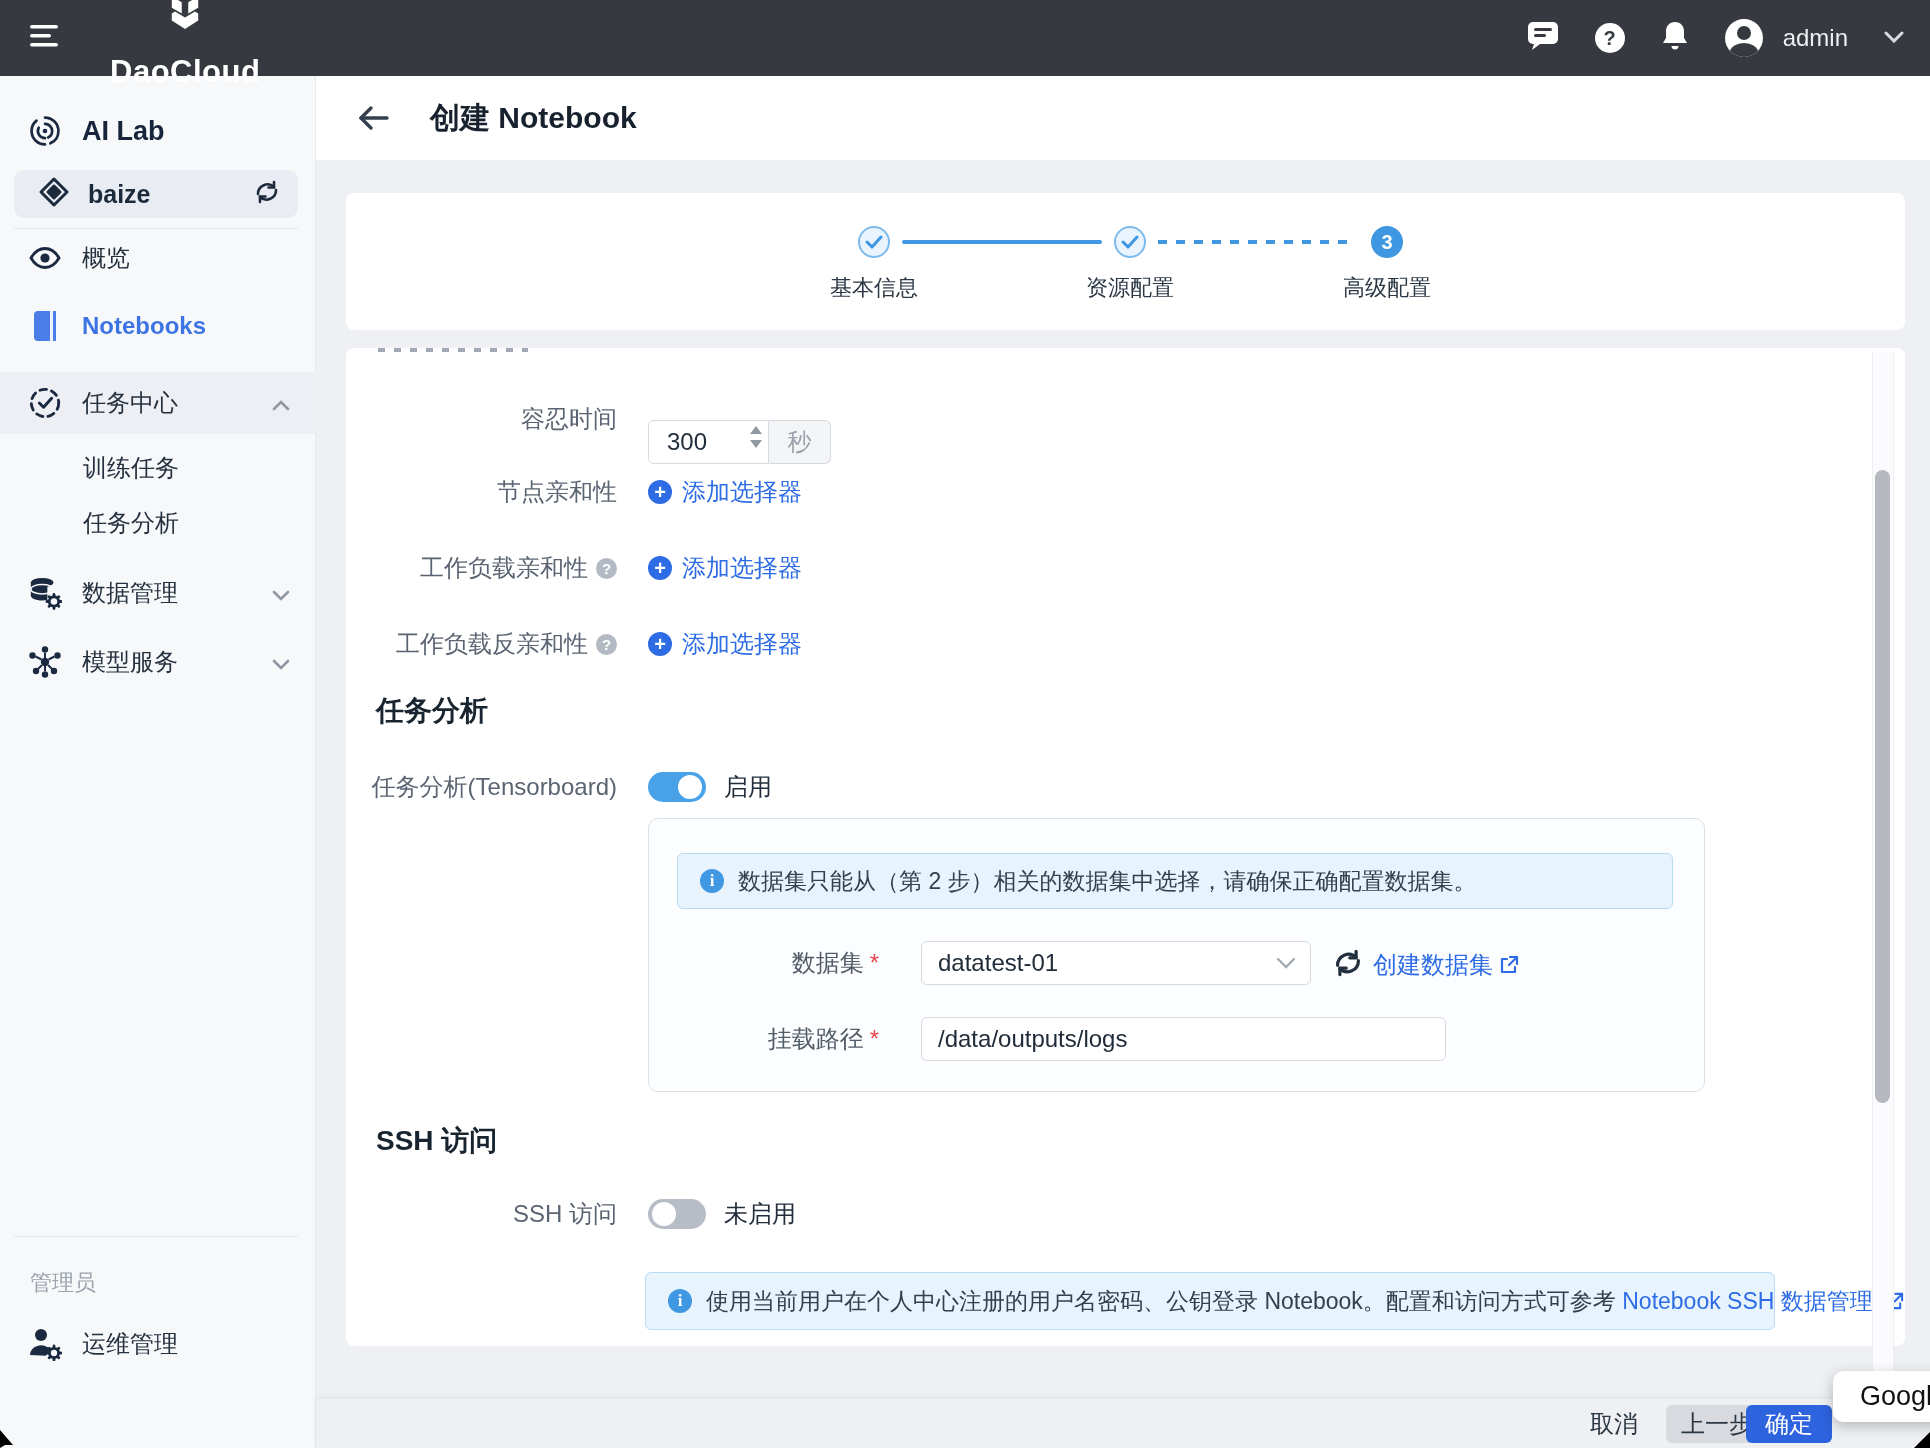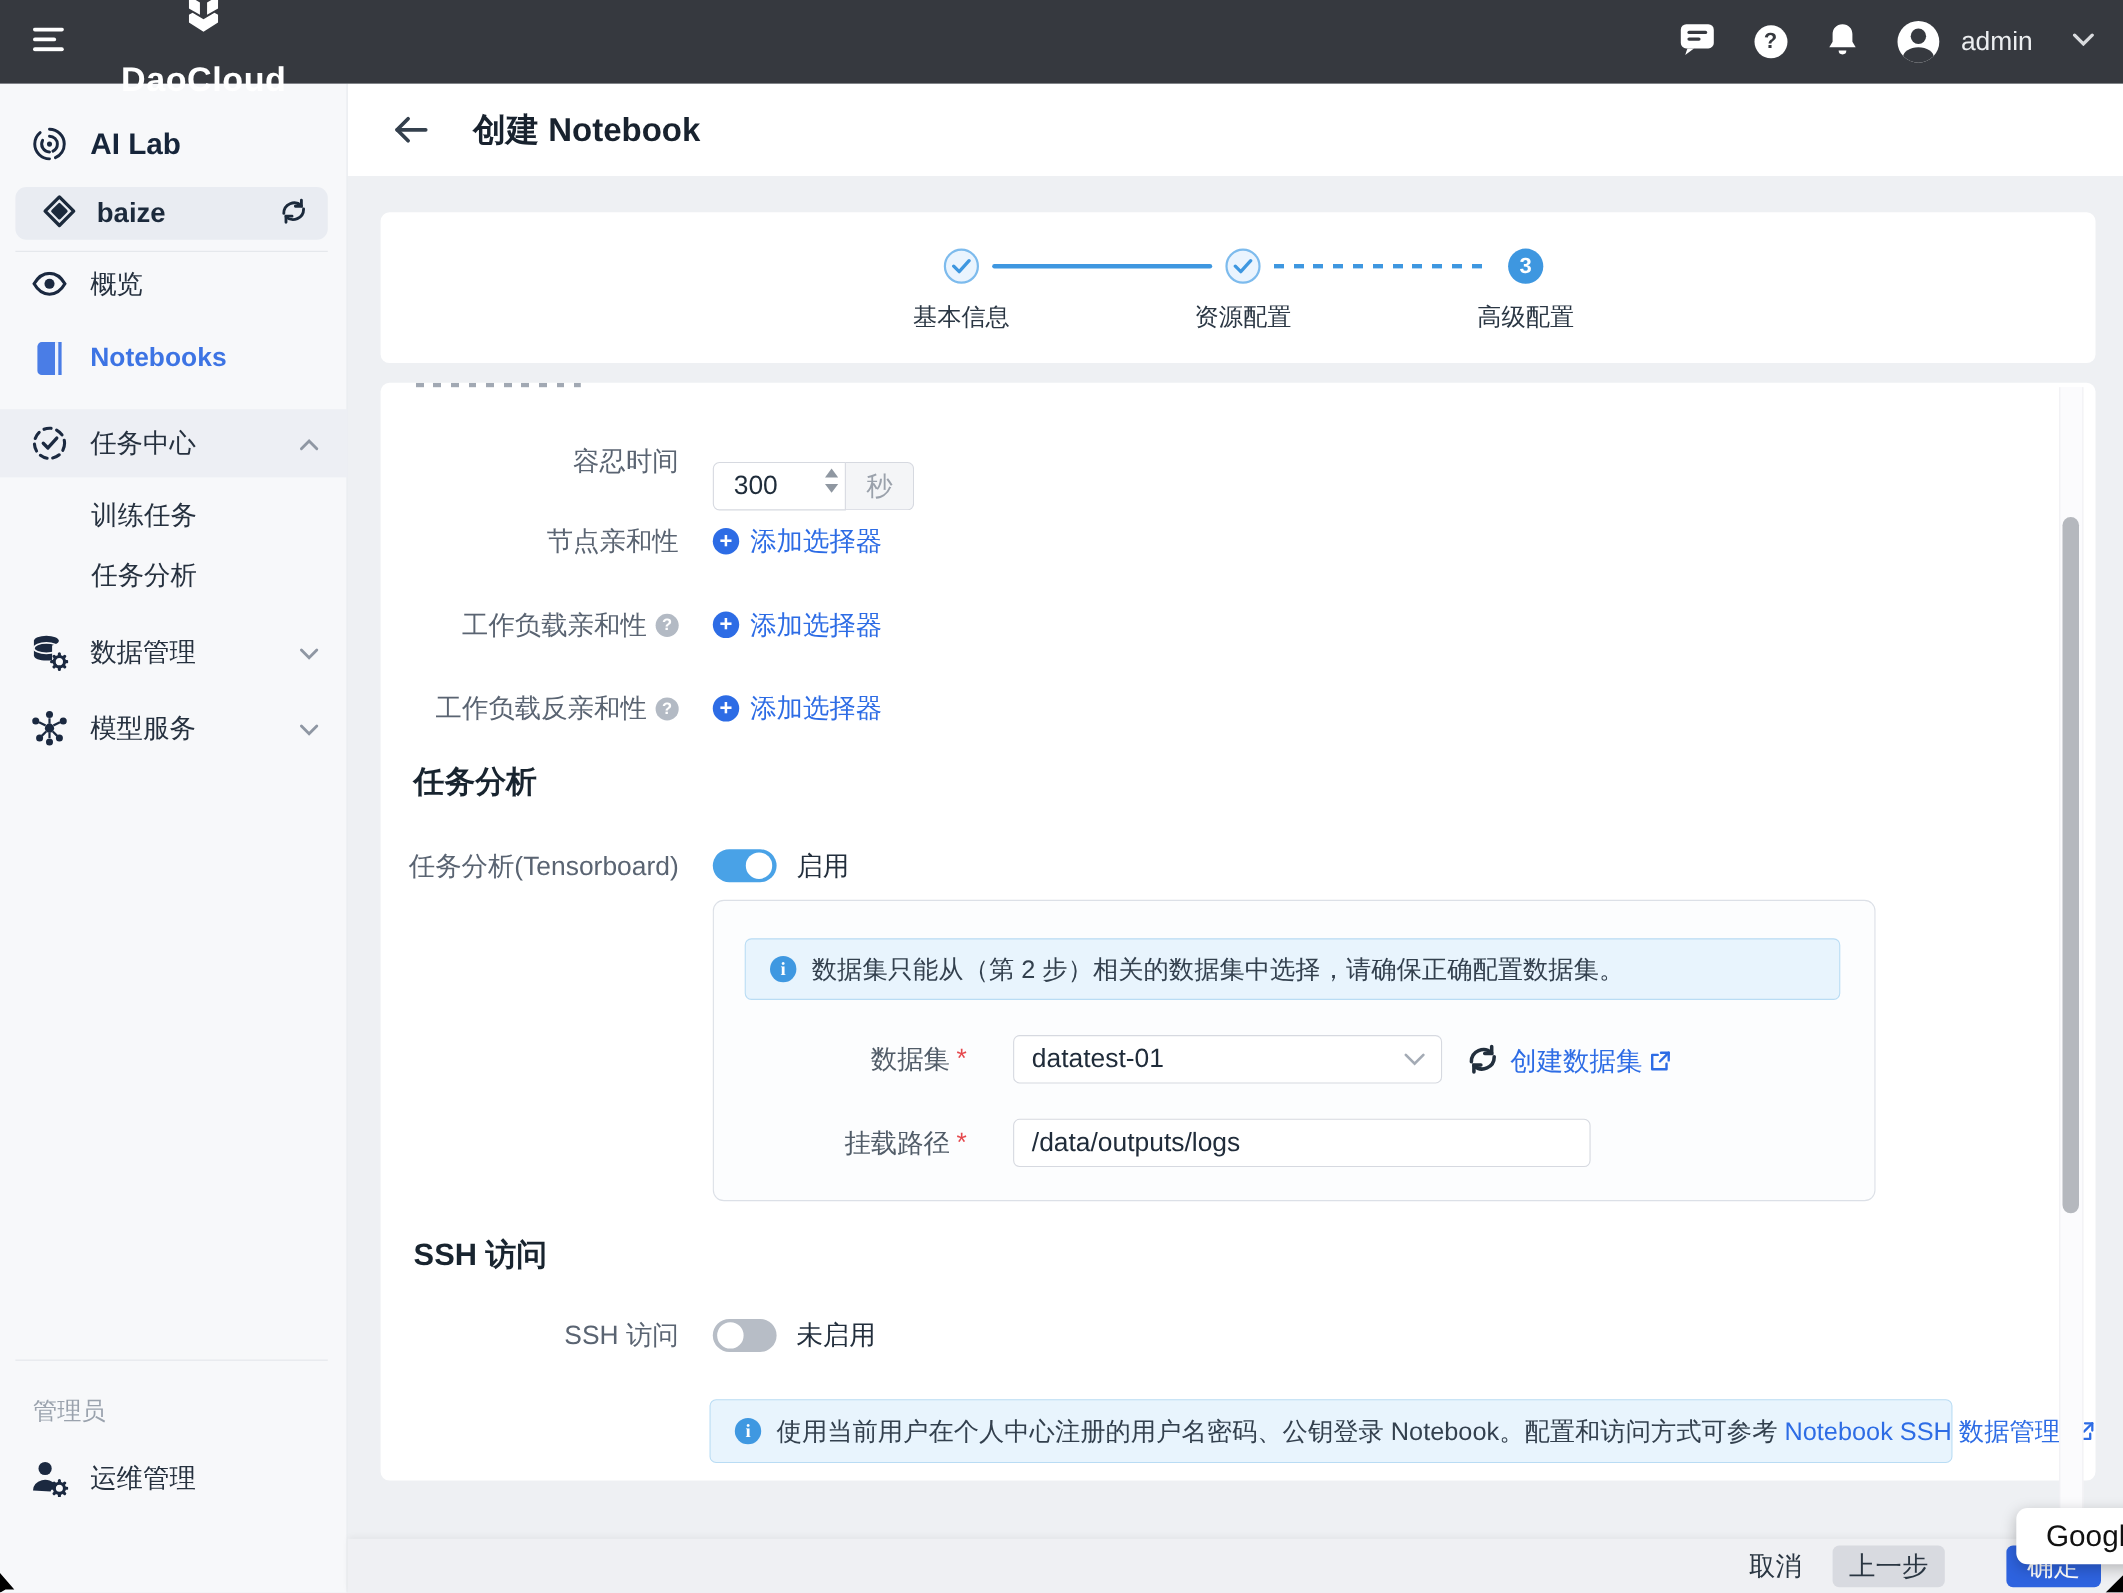--- a/index.html
+++ b/index.html
@@ -88,21 +88,21 @@
   .ext-ic { margin-left:6px; display:inline-flex; vertical-align:-2px; }
 
   
   .scroll-track { position:absolute; left:1872px; top:352px; width:22px; height:1046px; background:#fbfbfd; border-left:1px solid #efeff3; border-right:1px solid #efeff3; z-index:12; }
   .scroll-thumb { position:absolute; left:1875px; top:470px; width:15px; height:633px; border-radius:8px; background:#b5b8be; z-index:13; cursor:grab; }
 
   
   .footer-bar { position:absolute; left:316px; top:1399px; width:1614px; height:49px; background:#eff0f3; box-shadow:0 -2px 6px rgba(0,0,0,.05); display:flex; align-items:center; z-index:25; }
   .btn-cancel { position:absolute; left:1274px; font-size:24px; color:#2a3642; cursor:pointer; }
   .btn-prev { position:absolute; left:1350px; width:102px; height:38px; background:#d8dae0; border-radius:6px; color:#2a3642; font-size:24px; display:flex; align-items:center; justify-content:center; cursor:pointer; }
-  .btn-confirm { position:absolute; left:1508px; width:86px; height:38px; background:#2e63df; border-radius:6px; color:#fff; font-size:24px; display:flex; align-items:center; justify-content:center; cursor:pointer; }
+  .btn-confirm { position:absolute; left:1430px; width:86px; height:38px; background:#2e63df; border-radius:6px; color:#fff; font-size:24px; display:flex; align-items:center; justify-content:center; cursor:pointer; }
 
   .google-popup { position:absolute; left:1833px; top:1371px; width:130px; height:51px; background:#fff; border-radius:10px 0 0 10px; box-shadow:0 4px 14px rgba(0,0,0,.25); z-index:40; display:flex; align-items:center; }
   .google-popup span { margin-left:27px; font-size:27px; color:#111; }
 
   .cursor-bl { position:absolute; left:0; top:1430px; z-index:50; }
   .cursor-br { position:absolute; left:1914px; top:1432px; z-index:50; }
 </style>
 </head>
 <body>
 

